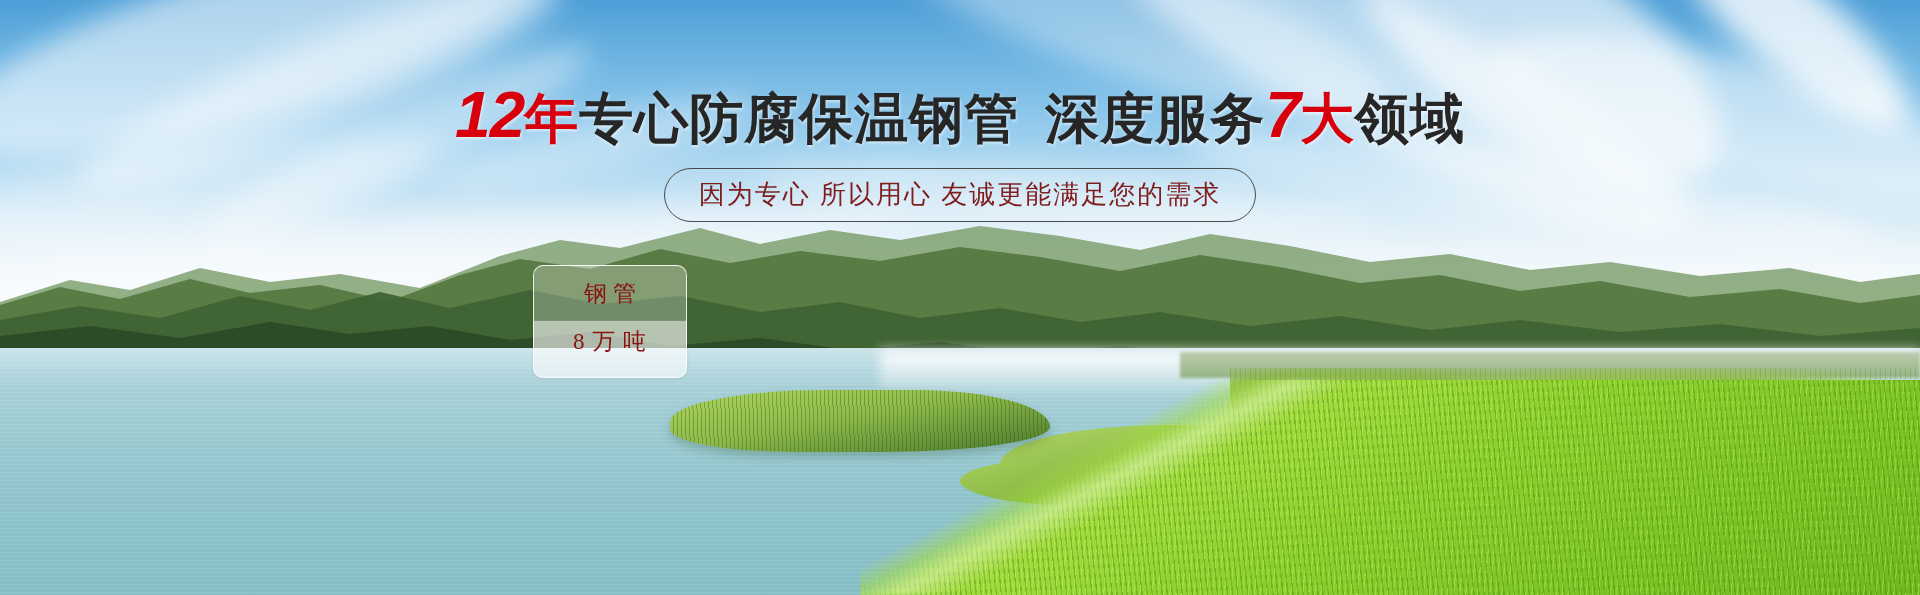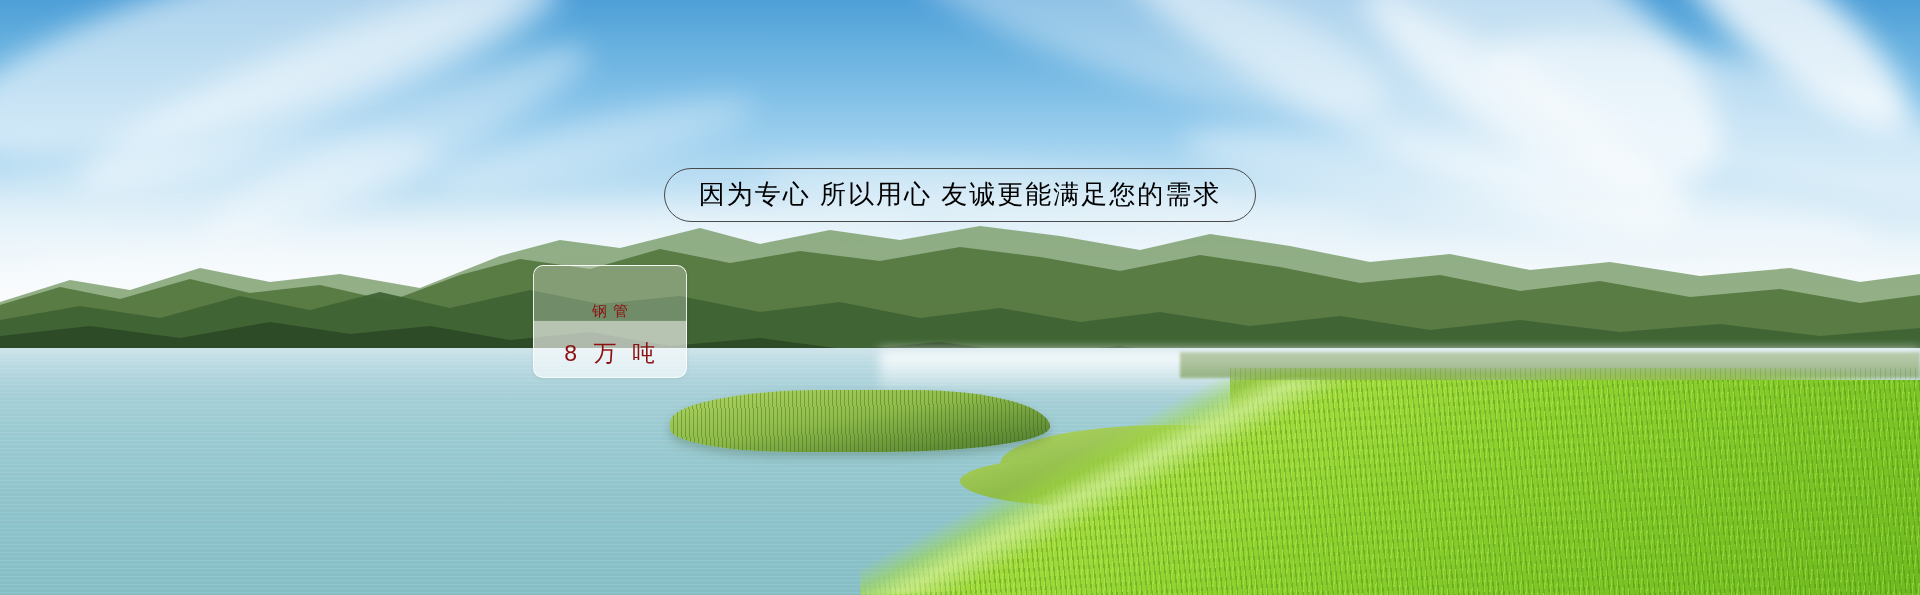--- a/index.html
+++ b/index.html
@@ -179,21 +179,21 @@
     position:absolute;left:0;top:168px;width:1920px;text-align:center;
   }
   .subtitle{
     display:inline-block;
     padding:9px 34px 11px;
     border:1.6px solid #4a4a4a;
     border-radius:30px;
     font-size:26px;
     line-height:32px;
     letter-spacing:2px;
-    color:#000000;
+    color:#7f1d1d;
     white-space:nowrap;
     background:rgba(255,255,255,.08);
   }
 
   
   .cards{
     position:absolute;left:533px;top:265px;
     display:flex;gap:8px;
   }
   .card{
@@ -204,30 +204,30 @@
     background:linear-gradient(180deg,
       rgba(255,255,255,.26) 0%,
       rgba(255,255,255,.26) 49%,
       rgba(255,255,255,.62) 50%,
       rgba(255,255,255,.62) 100%);
     box-shadow:0 1px 4px rgba(0,0,0,.07);
     display:flex;flex-direction:column;align-items:center;
     overflow:hidden;
   }
   .card-title{
-    margin-top:36px;
-    font-size:15px;letter-spacing:6px;
+    margin-top:12px;
+    font-size:23px;letter-spacing:6px;
     color:#8c1111;font-weight:normal;
     text-indent:6px;
   }
   .card-value{
     margin-top:17px;
     font-size:23px;letter-spacing:1px;
     color:#8c1111;
-    font-family:Liberation Mono, monospace;
+    font-family:Liberation Serif, serif;
   }
   .card-value sup{font-size:14px;vertical-align:super;}
 </style>
 </head>
 <body>
 
 <div id="banner">
 
   <div class="sky">
     <div class="cloud cl1"></div>
@@ -281,20 +281,23 @@
   <div class="island2"></div>
   <div class="island"></div>
   <div class="island-tex"></div>
 
   <div class="grass"></div>
   <div class="grass-tex"></div>
   <div class="grass-edge"></div>
 
   <div class="content">
 
+    <div class="headline">
+      <span class="red num">12</span><span class="red">年</span><span>专心防腐保温钢管</span><span class="gap"></span><span>深度服务</span><span class="red num">7</span><span class="red">大</span><span>领域</span>
+    </div>
 
     <div class="subwrap">
       <div class="subtitle">因为专心 所以用心  友诚更能满足您的需求</div>
     </div>
 
     <div class="cards">
 
       <div class="card">
         <div class="card-title">钢管</div>
         <div class="card-value"><span>8 万 吨</span></div>

